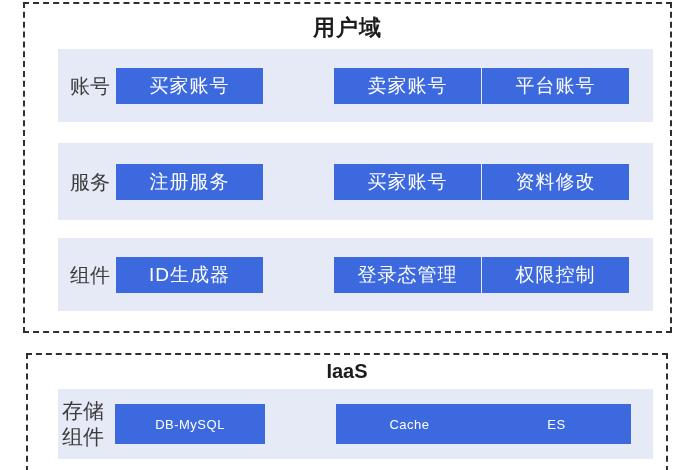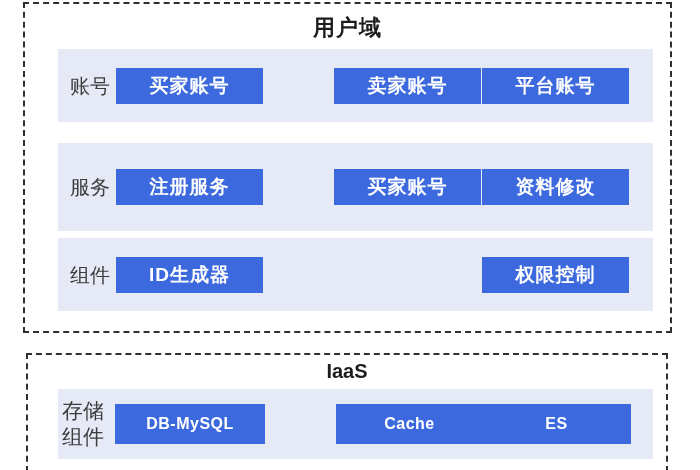--- a/index.html
+++ b/index.html
@@ -25,43 +25,43 @@
     color:var(--title-text,#1c1c1c);
     letter-spacing:1px;
   }
   .box-iaas .box-title{top:5px;font-size:20px;letter-spacing:0;}
   .row{
     position:absolute;
     left:33px;width:595px;
     background:var(--row-bg,#E6EAF7);
   }
   .row-1{top:45px;height:73px;text-align:right;}
-  .row-2{top:139px;height:88px;}
+  .row-2{top:139px;height:77px;}
   .row-3{top:234px;height:73px;}
   .row-iaas{left:30px;top:34px;width:595px;height:70px;}
   .row-label{
     position:absolute;left:12px;top:50%;
     transform:translateY(-50%);
     font-size:20px;
     color:var(--label-text,#3c3c3c);
     white-space:pre-line;
     line-height:1.25;
   }
   .row-iaas .row-label{left:4px;font-size:21px;}
   .node{
     position:absolute;top:50%;
     transform:translateY(-50%);
     height:36px;width:147px;
     background:var(--accent-blue,#3C69DE);
     color:var(--button-text,#ffffff);
     display:flex;align-items:center;justify-content:center;
-    font-size:19px;font-weight:700;
+    font-size:19px;font-weight:400;
     letter-spacing:1px;
   }
-  .row-iaas .node{height:40px;font-size:16px;letter-spacing:0.5px;}
+  .row-iaas .node{height:40px;font-size:13px;letter-spacing:0.5px;}
   .col-1{left:58px;}
   .col-2{left:240px;margin-left:36px;}
   .col-3{left:424px;}
   .row-iaas .col-1{left:57px;width:150px;}
   .row-iaas .col-2{left:242px;width:147px;}
   .row-iaas .col-3{left:424px;width:149px;}
 </style>
 </head>
 <body>
 
@@ -80,20 +80,21 @@
     <div class="row row-2">
       <span class="row-label">服务</span>
       <div class="node col-1">注册服务</div>
       <div class="node col-2">买家账号</div>
       <div class="node col-3">资料修改</div>
     </div>
 
     <div class="row row-3">
       <span class="row-label">组件</span>
       <div class="node col-1">ID生成器</div>
+      <div class="node col-2">登录态管理</div>
       <div class="node col-3">权限控制</div>
     </div>
   </section>
 
   <section class="dashed-box box-iaas">
     <h2 class="box-title">IaaS</h2>
 
     <div class="row row-iaas">
       <span class="row-label">存储
 组件</span>

